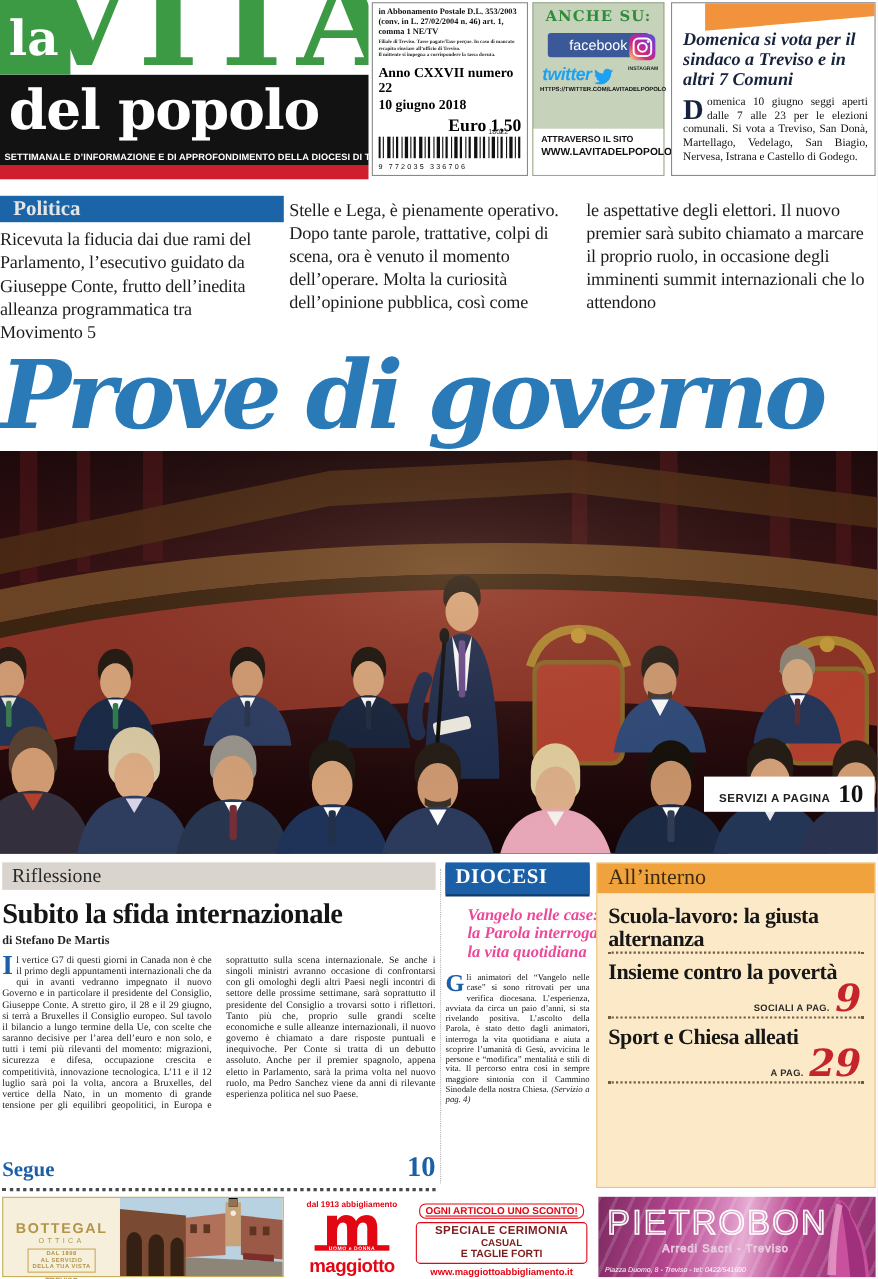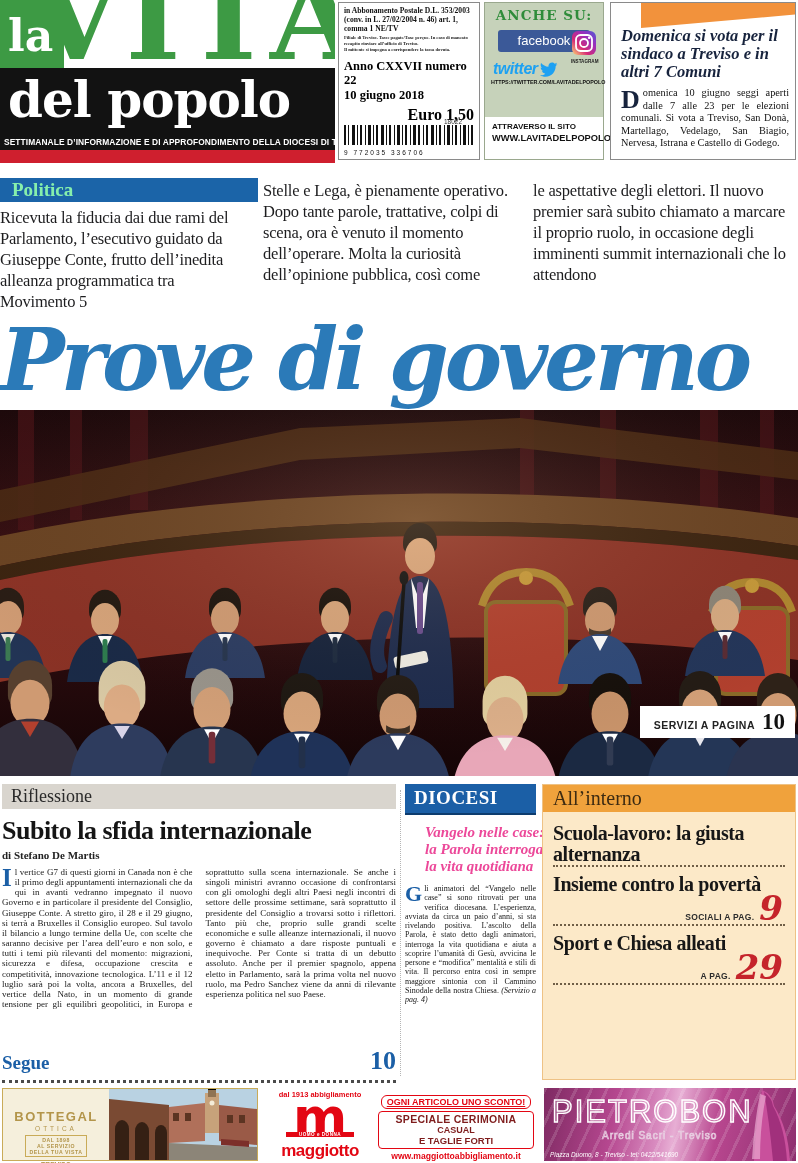--- a/index.html
+++ b/index.html
@@ -60,21 +60,21 @@
   #site-url { font-family:"Liberation Sans",sans-serif; font-size:9.3px; font-weight:bold; color:#111; margin-top:2px; }
 
   #election-box { left:610px; top:2px; width:186px; height:158px; border:1px solid #8a8a8a; background:#fff; overflow:hidden; }
   #election-ribbon { position:absolute; right:-6px; top:-8px; width:160px; height:26px; background:#f2923c; transform:skewY(-5deg); }
   #election-title { position:absolute; left:10px; top:24px; width:170px; font-size:16.5px; font-weight:bold; font-style:italic; line-height:1.08; color:#17233d; }
   #election-body { position:absolute; left:10px; top:84px; width:168px; font-size:10.3px; line-height:1.22; text-align:justify; color:#111; }
   .dropcap-d { float:left; font-size:26px; line-height:.85; font-weight:bold; padding:2px 3px 0 0; color:#17233d; }
 
   
   #politica-bar { left:0; top:178px; width:258px; height:24px; background:#1b64a8; }
-  #politica-label { font-size:19px; font-weight:bold; color:#86efac; padding:0 0 0 12px; line-height:23px; }
+  #politica-label { font-size:19px; font-weight:bold; color:#e5e5e5; padding:0 0 0 12px; line-height:23px; }
   .lead-col { font-size:16.5px; line-height:1.28; color:#1d1d1f; letter-spacing:-.2px; }
   #lead-col1 { left:0; top:207px; width:252px; }
   #lead-col2 { left:263px; top:180px; width:255px; }
   #lead-col3 { left:533px; top:180px; width:263px; }
 
   
   #headline {
     left:0; top:316px; width:798px; height:94px; font-size:86px; font-weight:bold; font-style:italic;
     color:#2b7ab8; letter-spacing:-4px; white-space:nowrap; line-height:1.02; font-family:"DejaVu Serif",serif;
   }

